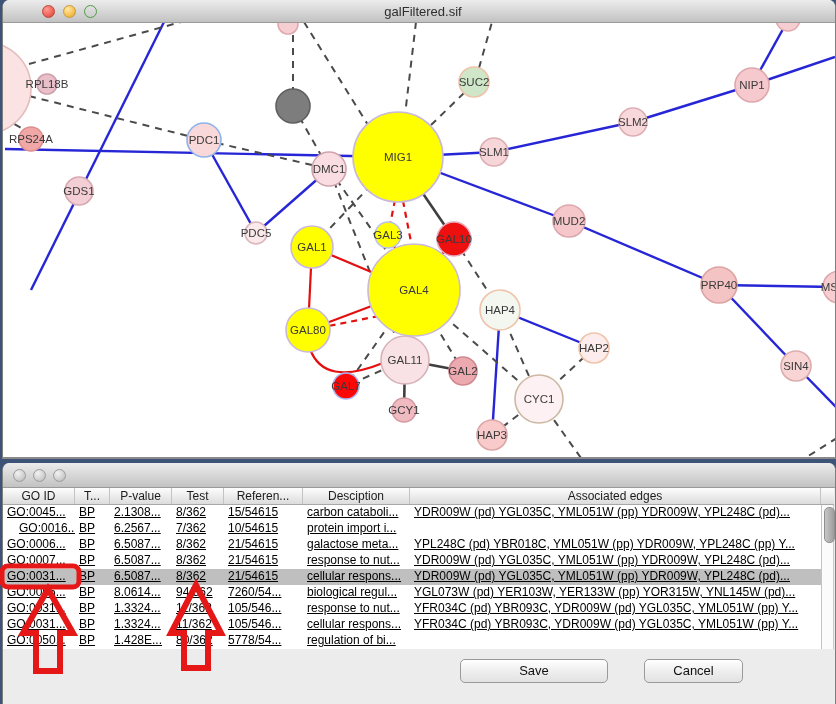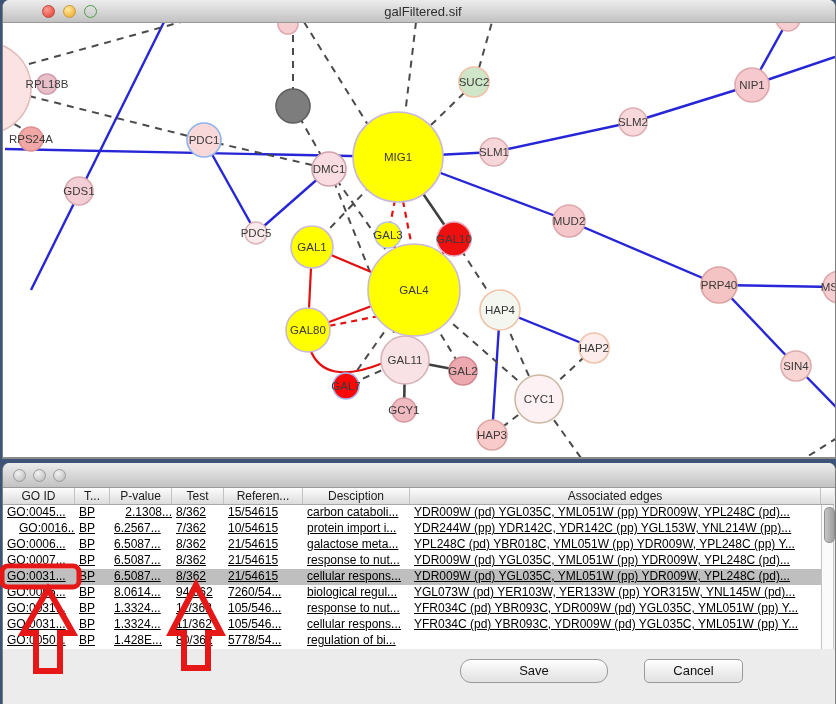--- a/index.html
+++ b/index.html
@@ -36,21 +36,21 @@
   .trow.selected{background:#bfbfbf;}
   .tcell{box-sizing:border-box;padding-left:4px;font-size:12px;color:#000;
          white-space:nowrap;overflow:hidden;flex:0 0 auto;}
   #scrollbar{position:absolute;left:818px;top:42px;width:13px;height:144px;background:#fbfbfb;
              border-left:1px solid #c3c3c3;border-right:1px solid #c9c9c9;box-sizing:border-box;}
   #scroll-thumb{position:absolute;left:1.5px;top:2px;width:9px;height:34px;border-radius:5px;
                 background:linear-gradient(90deg,#c6c6c6,#9d9d9d);border:1px solid #8f8f8f;}
   .btn{position:absolute;top:196px;height:22px;border-radius:5px;border:1px solid #9a9a9a;
        background:linear-gradient(#ffffff,#f0f0f0 45%,#e2e2e2);font-size:13px;color:#111;
        text-align:center;line-height:21px;box-shadow:0 1px 0 rgba(255,255,255,.6) inset;}
-  #btn-save{left:457px;width:146px;border-radius:11px;}
+  #btn-save{left:457px;width:146px;}
   #btn-cancel{left:641px;width:97px;}
   #ann-svg{position:absolute;left:0;top:0;z-index:60;pointer-events:none;}
 </style>
 </head>
 <body>
 
 <div class="window" id="win-graph">
   <svg id="graph-svg" width="832" height="435" viewBox="2 22 832 435">
       <line x1="163" y1="22" x2="30" y2="290" stroke="#2726d6" stroke-width="2.4"></line>
       <line x1="4" y1="149" x2="397" y2="157" stroke="#2726d6" stroke-width="2.4"></line>
@@ -184,34 +184,33 @@
       <div class="hcell" style="width: 62px;">P-value</div>
       <div class="hcell" style="width: 52px;">Test</div>
       <div class="hcell" style="width: 79px;">Referen...</div>
       <div class="hcell" style="width: 107px;">Desciption</div>
       <div class="hcell" style="width: 411px;">Associated edges</div>
     </div>
   <div id="tbody">
       <div class="trow">
         <div class="tcell" style="width: 72px;">GO:0045...</div>
         <div class="tcell" style="width: 35px;">BP</div>
-        <div class="tcell" style="width: 62px; text-align: right;">2.1308...</div>
+        <div class="tcell" style="width: 62px;">2.1308...</div>
         <div class="tcell" style="width: 52px;">8/362</div>
         <div class="tcell" style="width: 79px;">15/54615</div>
         <div class="tcell" style="width: 107px;">carbon cataboli...</div>
         <div class="tcell" style="width: 411px;">YDR009W (pd) YGL035C, YML051W (pp) YDR009W, YPL248C (pd)...</div>
       </div>
       <div class="trow">
         <div class="tcell" style="width: 72px; padding-left: 16px;">GO:0016...</div>
         <div class="tcell" style="width: 35px;">BP</div>
         <div class="tcell" style="width: 62px;">6.2567...</div>
         <div class="tcell" style="width: 52px;">7/362</div>
         <div class="tcell" style="width: 79px;">10/54615</div>
         <div class="tcell" style="width: 107px;">protein import i...</div>
-        <div class="tcell" style="width: 411px;">YDR244W (pp) YDR142C, YDR142C (pp) YGL153W, YNL214W (pp)...</div>
       </div>
       <div class="trow">
         <div class="tcell" style="width: 72px;">GO:0006...</div>
         <div class="tcell" style="width: 35px;">BP</div>
         <div class="tcell" style="width: 62px;">6.5087...</div>
         <div class="tcell" style="width: 52px;">8/362</div>
         <div class="tcell" style="width: 79px;">21/54615</div>
         <div class="tcell" style="width: 107px;">galactose meta...</div>
         <div class="tcell" style="width: 411px;">YPL248C (pd) YBR018C, YML051W (pp) YDR009W, YPL248C (pp) Y...</div>
       </div>

